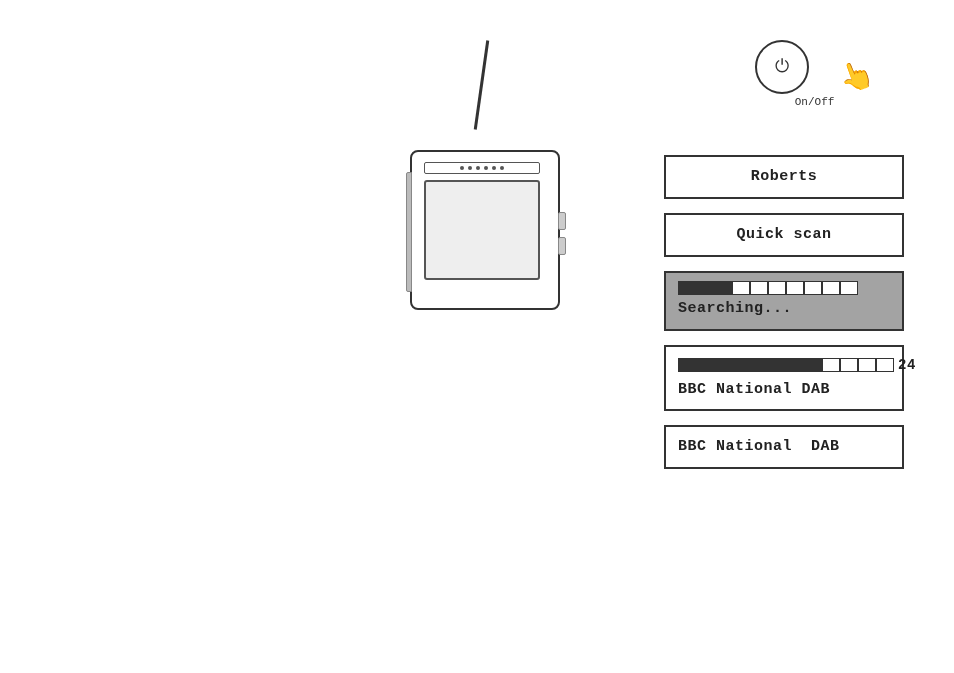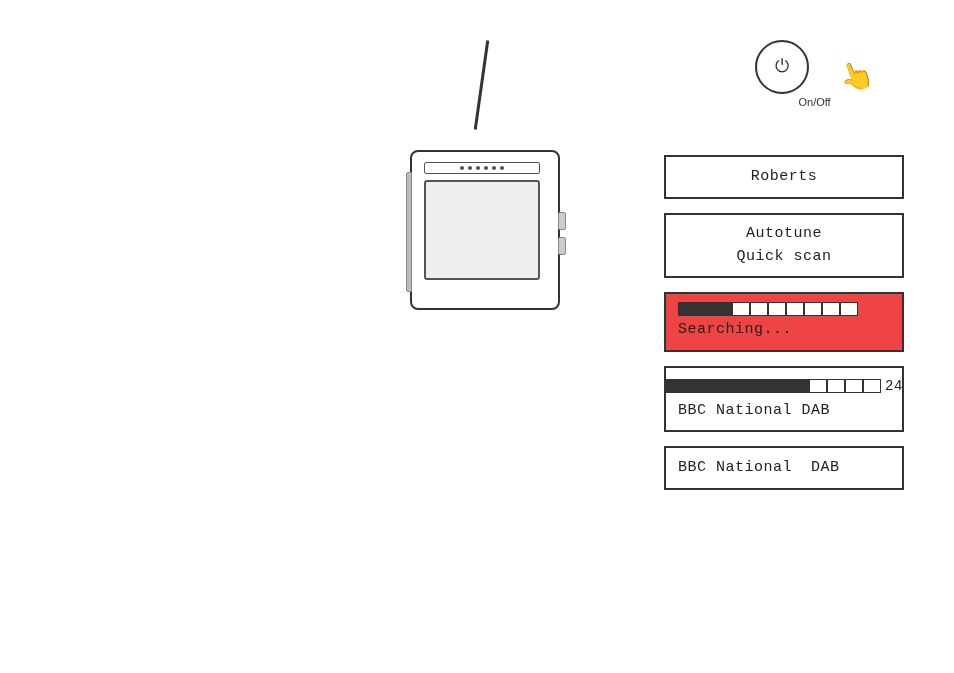--- a/index.html
+++ b/index.html
@@ -131,32 +131,33 @@
       margin-left: 30px;
       color: #333;
       transform: rotate(-20deg);
       display: inline-block;
     }
 
     .power-label {
       font-size: 11px;
       color: #333;
       margin-top: 2px;
-      font-family: Liberation Sans, sans-serif;
+      font-family: Liberation Mono, monospace;
     }
 
     
     .displays-panel {
       position: absolute;
       right: 50px;
       top: 155px;
       width: 240px;
       display: flex;
       flex-direction: column;
       gap: 14px;
+      font-weight: bold;
     }
 
     .display-box {
       border: 2px solid #333;
       padding: 8px 12px;
       background: #fff;
       min-height: 44px;
       display: flex;
       flex-direction: column;
       justify-content: center;
@@ -172,21 +173,21 @@
     }
 
     .display-box.center-text .display-line {
       text-align: center;
     }
 
     
     .progress-box {
       border: 2px solid #333;
       padding: 8px 12px;
-      background: #ef4444;
+      background: #a3a3a3;
       min-height: 52px;
     }
 
     .progress-bar-row {
       display: flex;
       align-items: center;
       margin-bottom: 3px;
       gap: 0;
     }
 
@@ -206,21 +207,21 @@
     .progress-box2 {
       border: 2px solid #333;
       padding: 8px 12px;
       background: #fff;
       min-height: 52px;
     }
 
     .progress-row2 {
       display: flex;
       align-items: center;
-      justify-content: center;
+      justify-content: space-between;
       margin-bottom: 3px;
     }
 
     .bar-segs {
       display: flex;
       gap: 0;
     }
   </style>
 </head>
 <body>
@@ -253,21 +254,20 @@
   <span class="power-label">On/Off</span>
 </div>
 
 <div class="displays-panel">
 
   <div class="display-box center-text">
     <span class="display-line">Roberts</span>
   </div>
 
   <div class="display-box center-text">
-    <span class="display-line">Autotune</span>
     <span class="display-line">Quick scan</span>
   </div>
 
   <div class="progress-box">
     <div class="progress-bar-row">
       <div class="prog-seg filled"></div>
       <div class="prog-seg filled"></div>
       <div class="prog-seg filled"></div>
       <div class="prog-seg"></div>
       <div class="prog-seg"></div>

